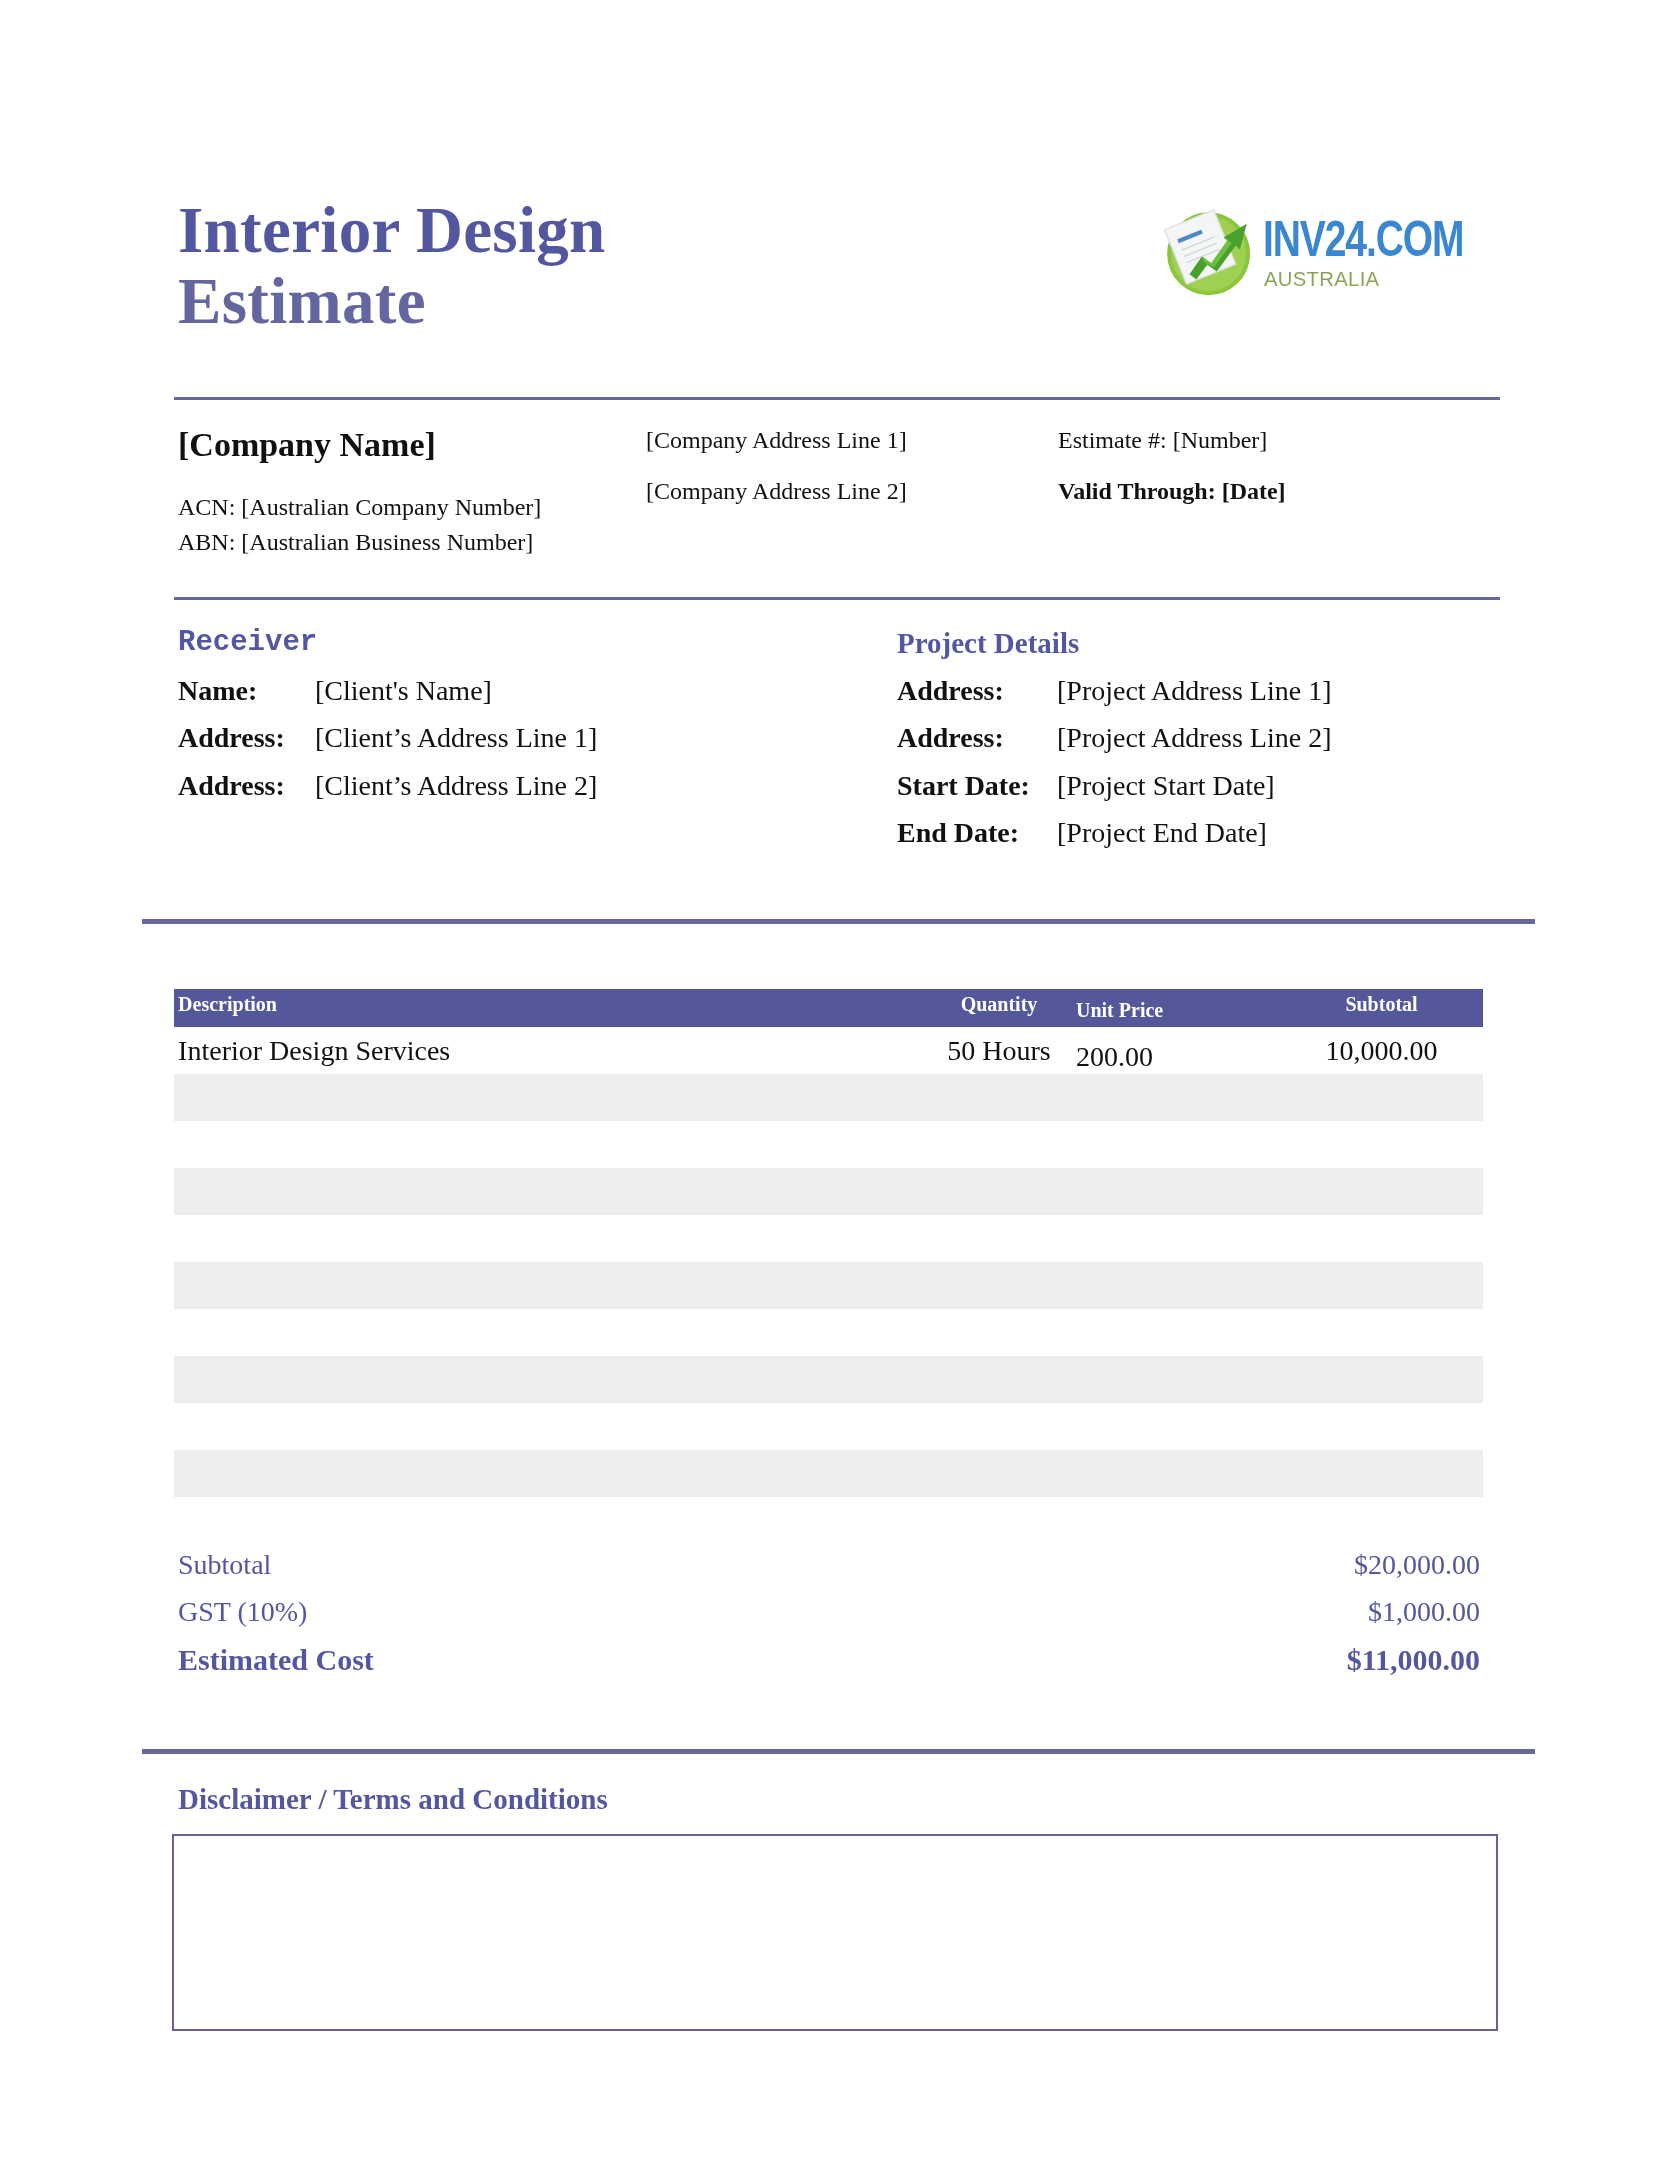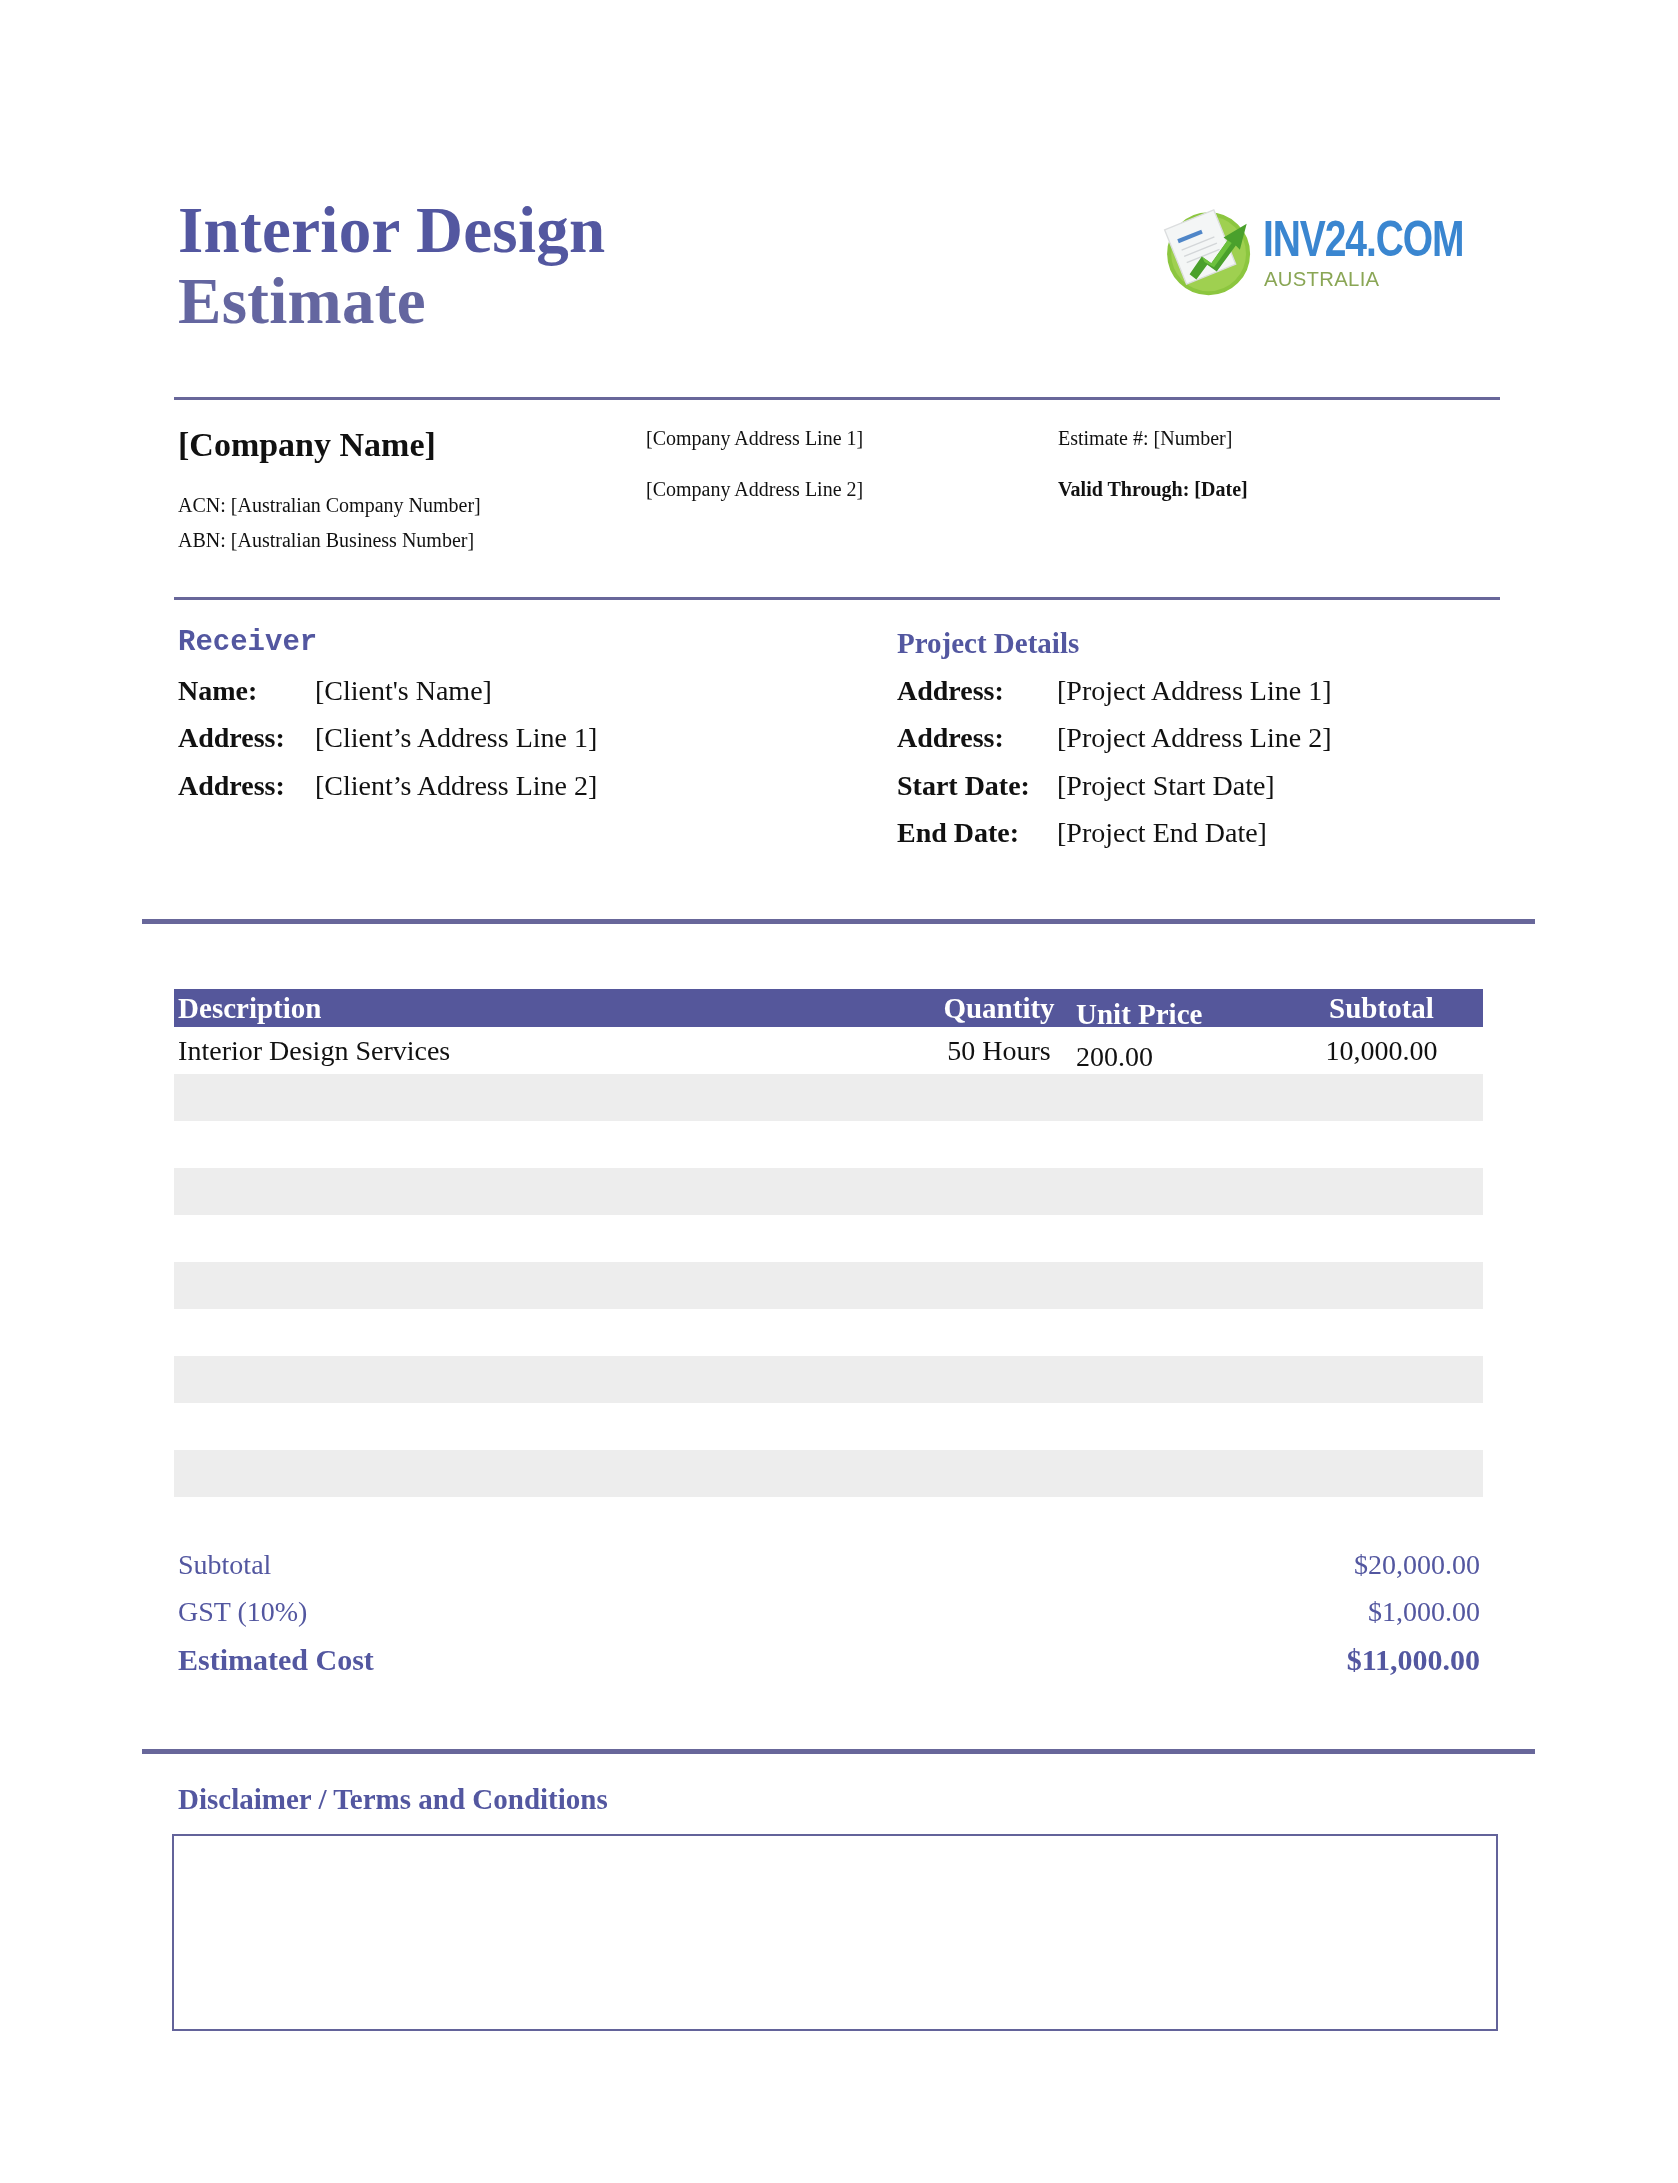--- a/index.html
+++ b/index.html
@@ -14,32 +14,32 @@
   .logo-text { position: absolute; left: 102px; top: 16.3px; font-family: "Liberation Sans", "DejaVu Sans", sans-serif;
                font-weight: bold; font-size: 50px; color: #3a86d0; letter-spacing: -1.4px; line-height: 1;
                transform: scaleX(0.78); transform-origin: left top; }
   .logo-sub { position: absolute; left: 103px; top: 71px; font-family: "Liberation Sans", "DejaVu Sans", sans-serif;
               font-size: 20.3px; color: #8aa655; line-height: 1; letter-spacing: 0.3px; }
 
   .rule { background: #68679a; }
   .rule-thin { left: 174px; width: 1326px; height: 3.4px; }
   .rule-thick { left: 142px; width: 1393px; height: 5.4px; }
 
-  .txt { font-size: 20px; line-height: 1; white-space: nowrap; }
+  .txt { font-size: 24px; line-height: 1; white-space: nowrap; }
   .bold { font-weight: bold; }
 
   .section-h { font-size: 29px; font-weight: bold; color: #5357a0; line-height: 1; }
 
   .kv { position: absolute; font-size: 28px; line-height: 1; white-space: nowrap; }
   .kv .k { position: absolute; left: 0; font-weight: bold; }
   .kv .v { position: absolute; }
 
   .table { left: 174px; top: 989px; width: 1309px; }
   .thead { height: 38px; background: #55579b; color: #fff; position: relative; }
-  .th { position: absolute; top: 5.4px; font-size: 29px; font-weight: bold; line-height: 1; white-space: nowrap; }
+  .th { position: absolute; top: 5.4px; font-size: 20px; font-weight: bold; line-height: 1; white-space: nowrap; }
   .trow { height: 47px; position: relative; }
   .trow.alt { background: #ededed; }
   .td { position: absolute; top: 9.5px; font-size: 28px; line-height: 1; white-space: nowrap; }
   .c-desc { left: 4.1px; }
   .c-qty { left: 747px; width: 156px; text-align: center; }
   .c-price { left: 902px; width: 170px; text-align: left; margin-top: 6px; }
   .c-sub { left: 1126px; width: 163px; text-align: center; }
 
   .totals { left: 178px; width: 1302px; }
   .tot-row { position: absolute; left: 0; width: 1302px; color: #5357a0; font-size: 28px; line-height: 1; }

